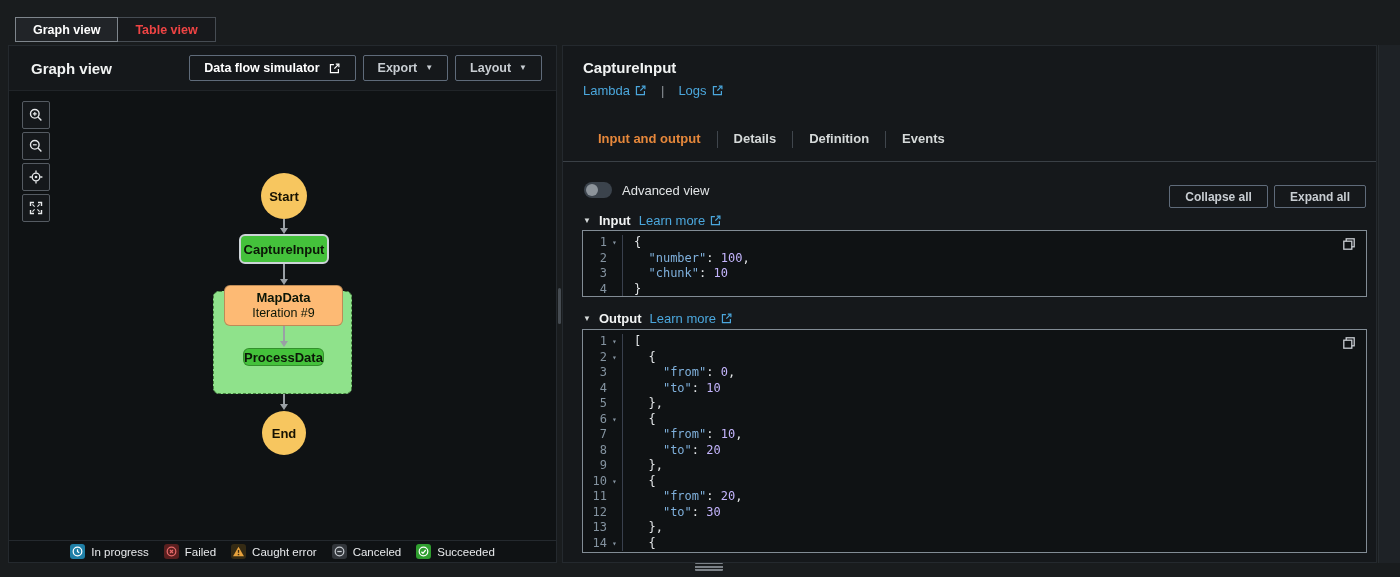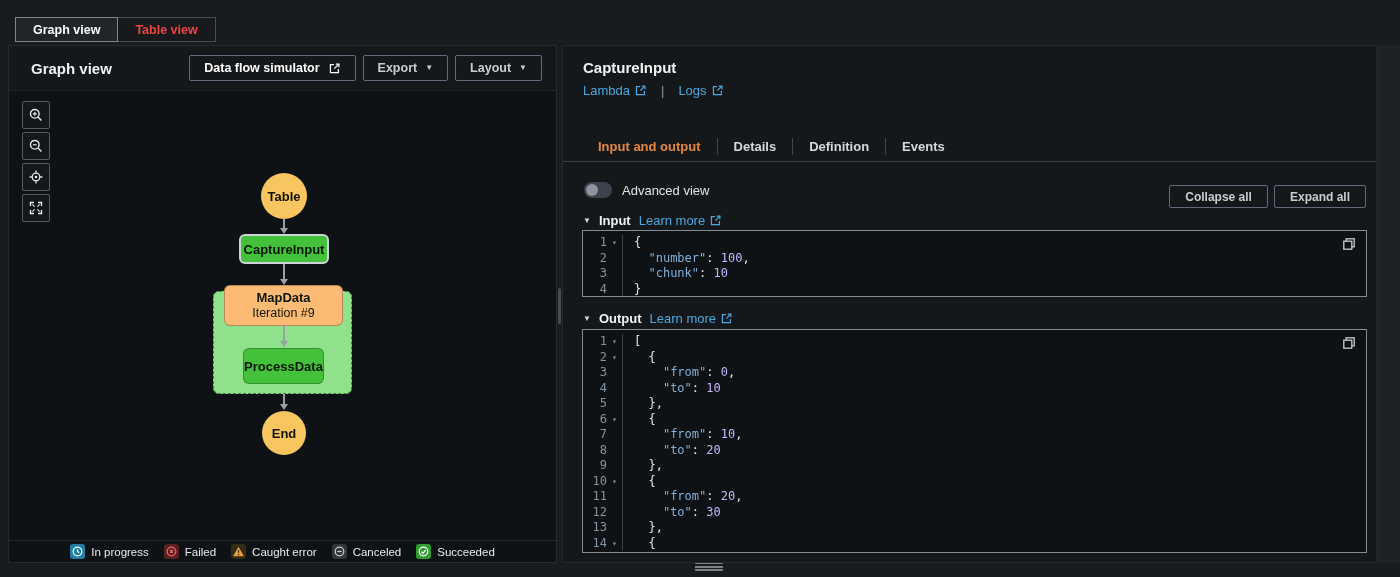--- a/index.html
+++ b/index.html
@@ -112,21 +112,21 @@
     position:absolute; left:562px; top:45px; width:815px; height:518px;
     background:#15181b; border:1px solid #24292e; overflow:hidden;
   }
   .rp-title { position:absolute; left:20px; top:13px; font-size:15px; font-weight:bold; color:#f1f3f3; }
   .rp-links { position:absolute; left:20px; top:37px; display:flex; align-items:center; gap:14px; font-size:13px; }
   .rlink { color:#4ba7dd; display:inline-flex; align-items:center; gap:4px; cursor:pointer; }
   .rp-links .sep { color:#8d9399; }
 
   .rp-tabs {
     position:absolute; left:0; top:85px; right:0; height:31px;
-    border-bottom:1px solid #3a4046; display:flex; align-items:center; padding:0 20px;
+    border-bottom:1px solid #3a4046; display:flex; align-items:flex-start; padding:0 20px;
   }
   .tab { padding:0 16px; font-size:13px; font-weight:bold; color:#d5d9d9; cursor:pointer; white-space:nowrap; }
   .tab:first-child { padding-left:15px; }
   .tab.active { color:#e5873b; }
   .tab-divider { width:1px; height:17px; background:#40464d; flex:none; }
 
   .advanced-row { position:absolute; left:21px; top:136px; display:flex; align-items:center; gap:10px; }
   .toggle { width:28px; height:16px; border-radius:8px; background:#3b434c; position:relative; cursor:pointer; flex:none; }
   .toggle .knob { position:absolute; left:2px; top:2px; width:12px; height:12px; border-radius:50%; background:#8d949b; }
   .advanced-label { font-size:13px; color:#e1e4e6; }
@@ -217,40 +217,40 @@
           </svg>
         </button>
         <button class="zoom-btn">
           <svg viewBox="0 0 16 16">
             <path d="M2.5 6V2.5H6M10 2.5h3.5V6M13.5 10v3.5H10M6 13.5H2.5V10" fill="none" stroke="currentColor" stroke-width="1.4"></path>
             <path d="M6.6 6.6L4.4 4.4M9.4 6.6l2.2-2.2M9.4 9.4l2.2 2.2M6.6 9.4l-2.2 2.2" stroke="currentColor" stroke-width="1.1"></path>
           </svg>
         </button>
       </div>
 
-      <div class="node node-circle" style="left:252px; top:82px; width:46px; height:46px;">Table</div>
+      <div class="node node-circle" style="left:252px; top:82px; width:46px; height:46px;">Start</div>
 
       <div class="edge" style="left:274px; top:128px; height:10px;"></div>
       <div class="arrowhead" style="left:271px; top:137px;"></div>
 
       <div class="node node-box selected" style="left:230px; top:143px; width:90px; height:30px;">CaptureInput</div>
 
       <div class="edge" style="left:274px; top:173px; height:16px;"></div>
       <div class="arrowhead" style="left:271px; top:188px;"></div>
 
       <div class="map-container" style="left:204px; top:200px; width:139px; height:103px;"></div>
       <div class="map-header" style="left:215px; top:194px; width:119px; height:41px;">
         <div class="t1">MapData</div>
         <div class="t2">Iteration #9</div>
       </div>
 
       <div class="edge" style="left:274px; top:235px; height:16px;"></div>
       <div class="arrowhead" style="left:271px; top:250px;"></div>
 
-      <div class="node node-box" style="left:234px; top:257px; width:81px; height:36px;">ProcessData</div>
+      <div class="node node-box" style="left:234px; top:257px; width:81px; height:18px;">ProcessData</div>
 
       <div class="edge" style="left:274px; top:303px; height:11px;"></div>
       <div class="arrowhead" style="left:271px; top:313px;"></div>
 
       <div class="node node-circle" style="left:253px; top:320px; width:44px; height:44px;">End</div>
     </div>
 
     <div class="legend" id="legend">
         <span class="legend-item">
           <span class="legend-icon in-progress">

